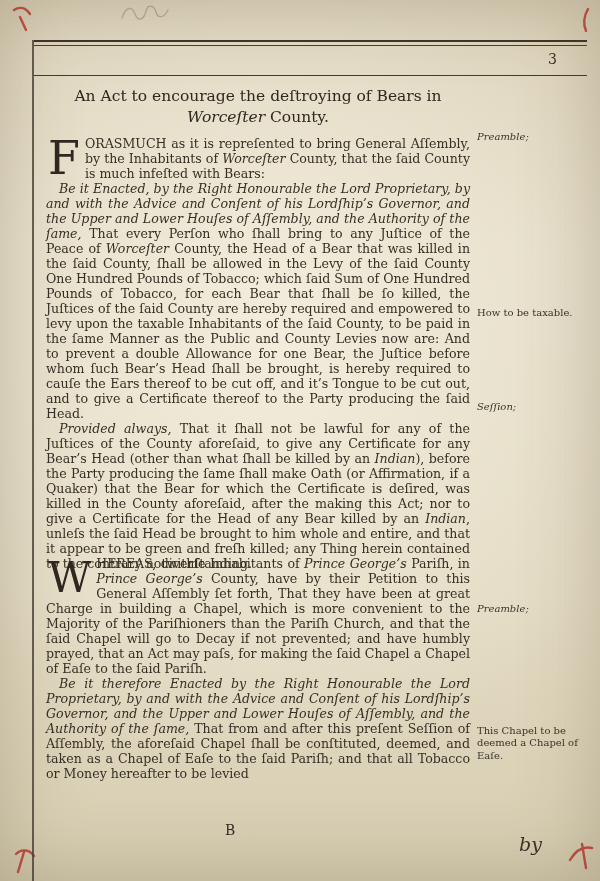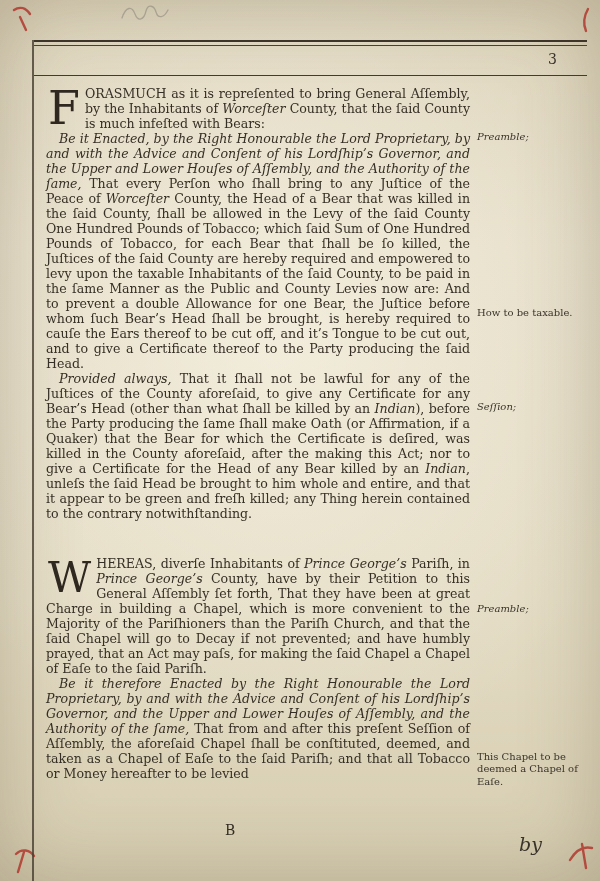--- a/index.html
+++ b/index.html
@@ -65,32 +65,33 @@
   <svg class="scribble" width="80" height="24" viewBox="0 0 80 24">
     <path d="M4 16 C8 4 14 4 17 12 C20 20 26 18 28 9 C30 2 36 3 38 10 C40 17 46 16 50 8"></path>
   </svg>
 
   <div class="rule-double"></div>
   <div class="page-num">3</div>
   <div class="rule-single"></div>
   <div class="left-rule"></div>
 
   <div class="col act1">
+    <h2 class="act-title"><span class="run-rm">An Act to encourage the deſtroying of Bears in </span><span class="run-it">Worceſter</span><span class="run-rm"> County.</span></h2>
     <p class="para"><span class="dropcap">F</span><span><span class="run-rm">ORASMUCH as it is repreſented to bring General Aſſembly, by the Inhabitants of </span><span class="run-it">Worceſter</span><span class="run-rm"> County, that the ſaid County is much infeſted with Bears:</span></span></p>
     <p class="para indent"><span class="run-it">Be it Enacted, by the Right Honourable the Lord Proprietary, by and with the Advice and Conſent of his Lordſhip’s Governor, and the Upper and Lower Houſes of Aſſembly, and the Authority of the ſame, </span><span class="run-rm">That every Perſon who ſhall bring to any Juſtice of the Peace of </span><span class="run-it">Worceſter</span><span class="run-rm"> County, the Head of a Bear that was killed in the ſaid County, ſhall be allowed in the Levy of the ſaid County One Hundred Pounds of Tobacco; which ſaid Sum of One Hundred Pounds of Tobacco, for each Bear that ſhall be ſo killed, the Juſtices of the ſaid County are hereby required and empowered to levy upon the taxable Inhabitants of the ſaid County, to be paid in the ſame Manner as the Public and County Levies now are: And to prevent a double Allowance for one Bear, the Juſtice before whom ſuch Bear’s Head ſhall be brought, is hereby required to cauſe the Ears thereof to be cut off, and it’s Tongue to be cut out, and to give a Certificate thereof to the Party producing the ſaid Head.</span></p>
     <p class="para indent"><span class="run-it">Provided always, </span><span class="run-rm">That it ſhall not be lawful for any of the Juſtices of the County aforeſaid, to give any Certificate for any Bear’s Head (other than what ſhall be killed by an </span><span class="run-it">Indian</span><span class="run-rm">), before the Party producing the ſame ſhall make Oath (or Affirmation, if a Quaker) that the Bear for which the Certificate is deſired, was killed in the County aforeſaid, after the making this Act; nor to give a Certificate for the Head of any Bear killed by an </span><span class="run-it">Indian</span><span class="run-rm">, unleſs the ſaid Head be brought to him whole and entire, and that it appear to be green and freſh killed; any Thing herein contained to the contrary notwithſtanding.</span></p>
   </div>
 
   <div class="col act2">
     <p class="para"><span class="dropcap">W</span><span><span class="run-rm">HEREAS, diverſe Inhabitants of </span><span class="run-it">Prince George’s</span><span class="run-rm"> Pariſh, in </span><span class="run-it">Prince George’s</span><span class="run-rm"> County, have by their Petition to this General Aſſembly ſet forth, That they have been at great Charge in building a Chapel, which is more convenient to the Majority of the Pariſhioners than the Pariſh Church, and that the ſaid Chapel will go to Decay if not prevented; and have humbly prayed, that an Act may paſs, for making the ſaid Chapel a Chapel of Eaſe to the ſaid Pariſh.</span></span></p>
     <p class="para indent"><span class="run-it">Be it therefore Enacted by the Right Honourable the Lord Proprietary, by and with the Advice and Conſent of his Lordſhip’s Governor, and the Upper and Lower Houſes of Aſſembly, and the Authority of the ſame, </span><span class="run-rm">That from and after this preſent Seſſion of Aſſembly, the aforeſaid Chapel ſhall be conſtituted, deemed, and taken as a Chapel of Eaſe to the ſaid Pariſh; and that all Tobacco or Money hereafter to be levied</span></p>
   </div>
 
   <div class="note italic" style="top:131px">Preamble;</div>
   <div class="note" style="top:307px">How to be taxable.</div>
   <div class="note italic" style="top:401px">Seſſion;</div>
   <div class="note italic" style="top:603px">Preamble;</div>
-  <div class="note" style="top:751px">This Chapel to be deemed a Chapel of Eaſe.</div>
+  <div class="note" style="top:725px">This Chapel to be deemed a Chapel of Eaſe.</div>
 
   <div class="sig">B</div>
   <div class="catchword">by</div>
 
 </div>
 
 </body></html>

